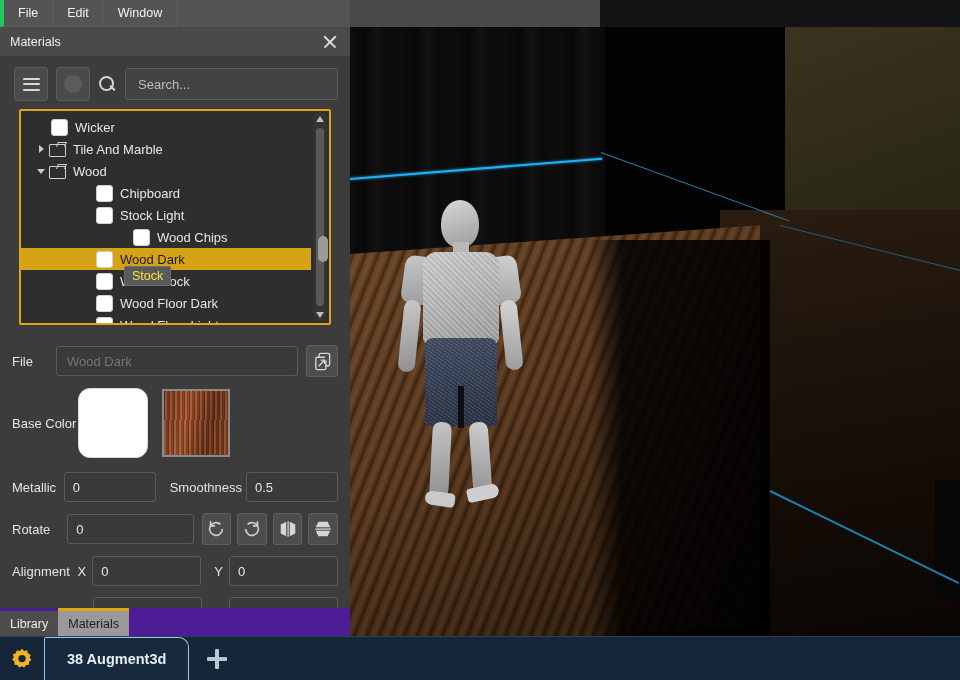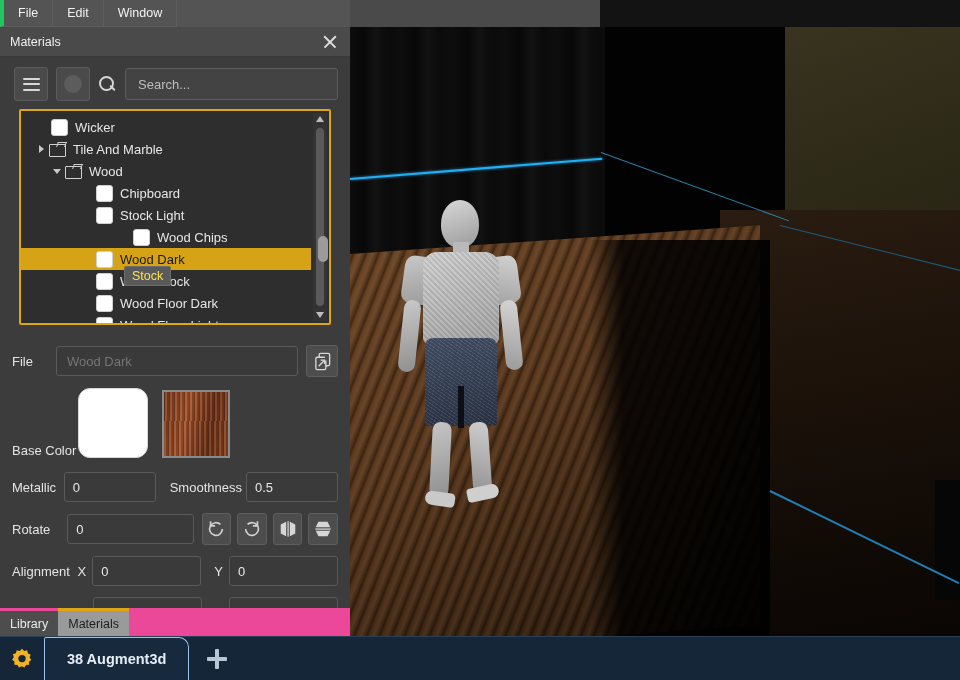--- a/index.html
+++ b/index.html
@@ -258,21 +258,21 @@
   .swatch-tex {
     width:64px; height:64px; border:2px solid #8a8a8a;
     background:
       repeating-linear-gradient(91deg, rgba(0,0,0,.28) 0 1px, rgba(255,255,255,.10) 1px 3px, rgba(0,0,0,.15) 3px 5px),
       linear-gradient(100deg,#7a3a1c,#a6532a 35%,#6e3116 70%,#8c441f 100%);
   }
 
   
   .bottom-tabs {
     position:absolute; left:0; bottom:0; width:350px; height:29px;
-    background:#ec4899; display:flex; align-items:flex-end;
+    background:#4c1d95; display:flex; align-items:flex-end;
   }
   .btab {
     height:26px; display:flex; align-items:center; padding:0 10px;
     font-size:12.5px; color:#eaeaea; background:#4d4d4d; cursor:pointer;
   }
   .btab.active { background:#9a9a9a; color:#1d1d1d; border-top:3px solid #e0a515; height:26px; }
 
   
   .taskbar {
     position:absolute; left:0; bottom:0; width:960px; height:43px;
@@ -383,21 +383,21 @@
 
           <div class="tree-row" style="padding-left:38px">
             <span class="twisty right" style="margin-left:-24px"></span>
             <span class="folder-ic">
                 <span class="body"></span>
                 <span class="tab"></span>
               </span>
             <span>Tile And Marble</span>
           </div>
 
-          <div class="tree-row" style="padding-left:54px">
+          <div class="tree-row" style="padding-left:38px">
             <span class="twisty down" style="margin-left:-24px"></span>
             <span class="folder-ic">
                 <span class="body"></span>
                 <span class="tab"></span>
               </span>
             <span>Wood</span>
           </div>
 
           <div class="tree-row" style="padding-left:75px">
             <span class="swatch-box"></span>
@@ -458,21 +458,21 @@
           <div class="icon-btn">
             <svg width="19" height="19" viewBox="0 0 20 20">
               <rect x="6.5" y="1.5" width="11" height="13" rx="1.5" fill="none" stroke="#d8d8d8" stroke-width="1.4"></rect>
               <path d="M12.5 5.5 H4.5 A1.5 1.5 0 0 0 3 7 V17 A1.5 1.5 0 0 0 4.5 18.5 H12 A1.5 1.5 0 0 0 13.5 17 V9" fill="#4d4d4d" stroke="#d8d8d8" stroke-width="1.4"></path>
               <path d="M6 15 L11.5 9.2" stroke="#d8d8d8" stroke-width="1.4"></path>
               <path d="M8 8.6 H12.2 V12.6" fill="none" stroke="#d8d8d8" stroke-width="1.4"></path>
             </svg>
           </div>
         </div>
 
-        <div class="prop-row" style="align-items:flex-end; margin-bottom:14px">
+        <div class="prop-row" style="align-items:center; margin-bottom:14px">
           <span class="lbl" style="width:66px">Base Color</span>
           <div class="swatch-white"></div>
           <div class="swatch-tex" style="margin-left:14px"></div>
         </div>
 
         <div class="prop-row">
           <span class="lbl" style="width:60px">Metallic</span>
           <div class="field" style="width:86px">
             <span>0</span>
           </div>

